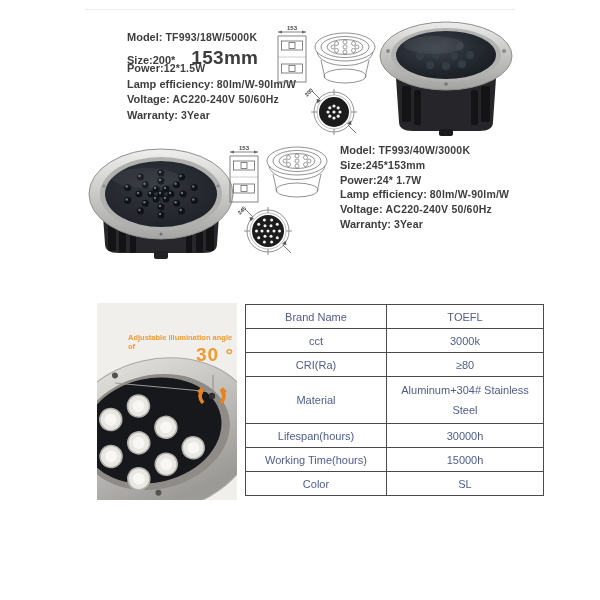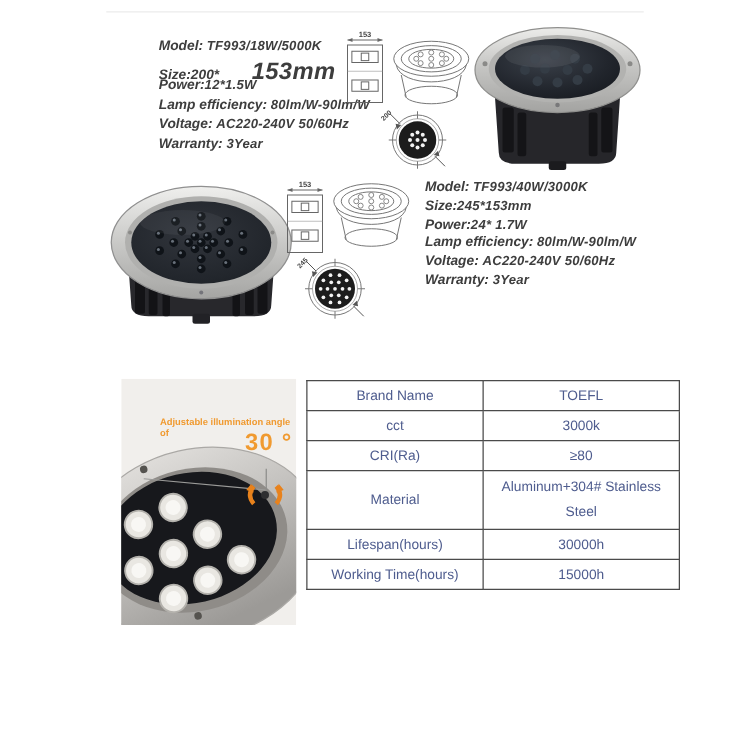--- a/index.html
+++ b/index.html
@@ -4,21 +4,21 @@
 <style>
   html,body{margin:0;padding:0;background:#ffffff;}
   body{width:600px;height:600px;position:relative;overflow:hidden;
        font-family:"Liberation Sans",sans-serif;}
   .abs{position:absolute;}
 
   
   .collage-edge{left:85px;top:9px;width:430px;height:1px;background:#ececec;}
 
   
-  .spec-block{color:#3d3d3d;font-weight:bold;font-style:italic;}
+  .spec-block{color:#3d3d3d;font-weight:bold;}
   .spec-line{display:flex;align-items:baseline;white-space:nowrap;}
   .spec-line .lbl{font-size:11px;margin-right:3px;}
   .spec-line .val{font-size:10.5px;letter-spacing:.2px;}
   .spec-line .big{font-size:19px;margin-left:14px;letter-spacing:.3px;}
   #spec1{left:127px;top:31px;}
   #spec1 .spec-line{height:15.6px;}
   #spec2{left:340px;top:144px;}
   #spec2 .spec-line{height:14.8px;}
 
   
@@ -45,21 +45,21 @@
 
 <div class="abs collage-edge"></div>
 
 <div class="abs spec-block" id="spec1">
   <div class="spec-line">
     <span class="lbl">Model:</span>
     <span class="val">TF993/18W/5000K</span>
   </div>
   <div class="spec-line">
     <span class="lbl" style="margin-right:0">Size:</span>
-    <span class="lbl" style="margin-right:12px">200*</span>
+    <span class="lbl" style="margin-right:2px">200*</span>
     <span class="big">153mm</span>
   </div>
   <div class="spec-line">
     <span class="lbl" style="margin-right:0">Power:</span>
     <span class="val">12*1.5W</span>
   </div>
   <div class="spec-line">
     <span class="lbl">Lamp efficiency:</span>
     <span class="val">80lm/W-90lm/W</span>
   </div>
@@ -436,14 +436,18 @@
       <td class="c2">Aluminum+304# Stainless Steel</td>
     </tr>
     <tr>
       <td class="c1">Lifespan(hours)</td>
       <td class="c2">30000h</td>
     </tr>
     <tr>
       <td class="c1">Working Time(hours)</td>
       <td class="c2">15000h</td>
     </tr>
+    <tr>
+      <td class="c1">Color</td>
+      <td class="c2">SL</td>
+    </tr>
   </tbody>
 </table>
 
 </body></html>

